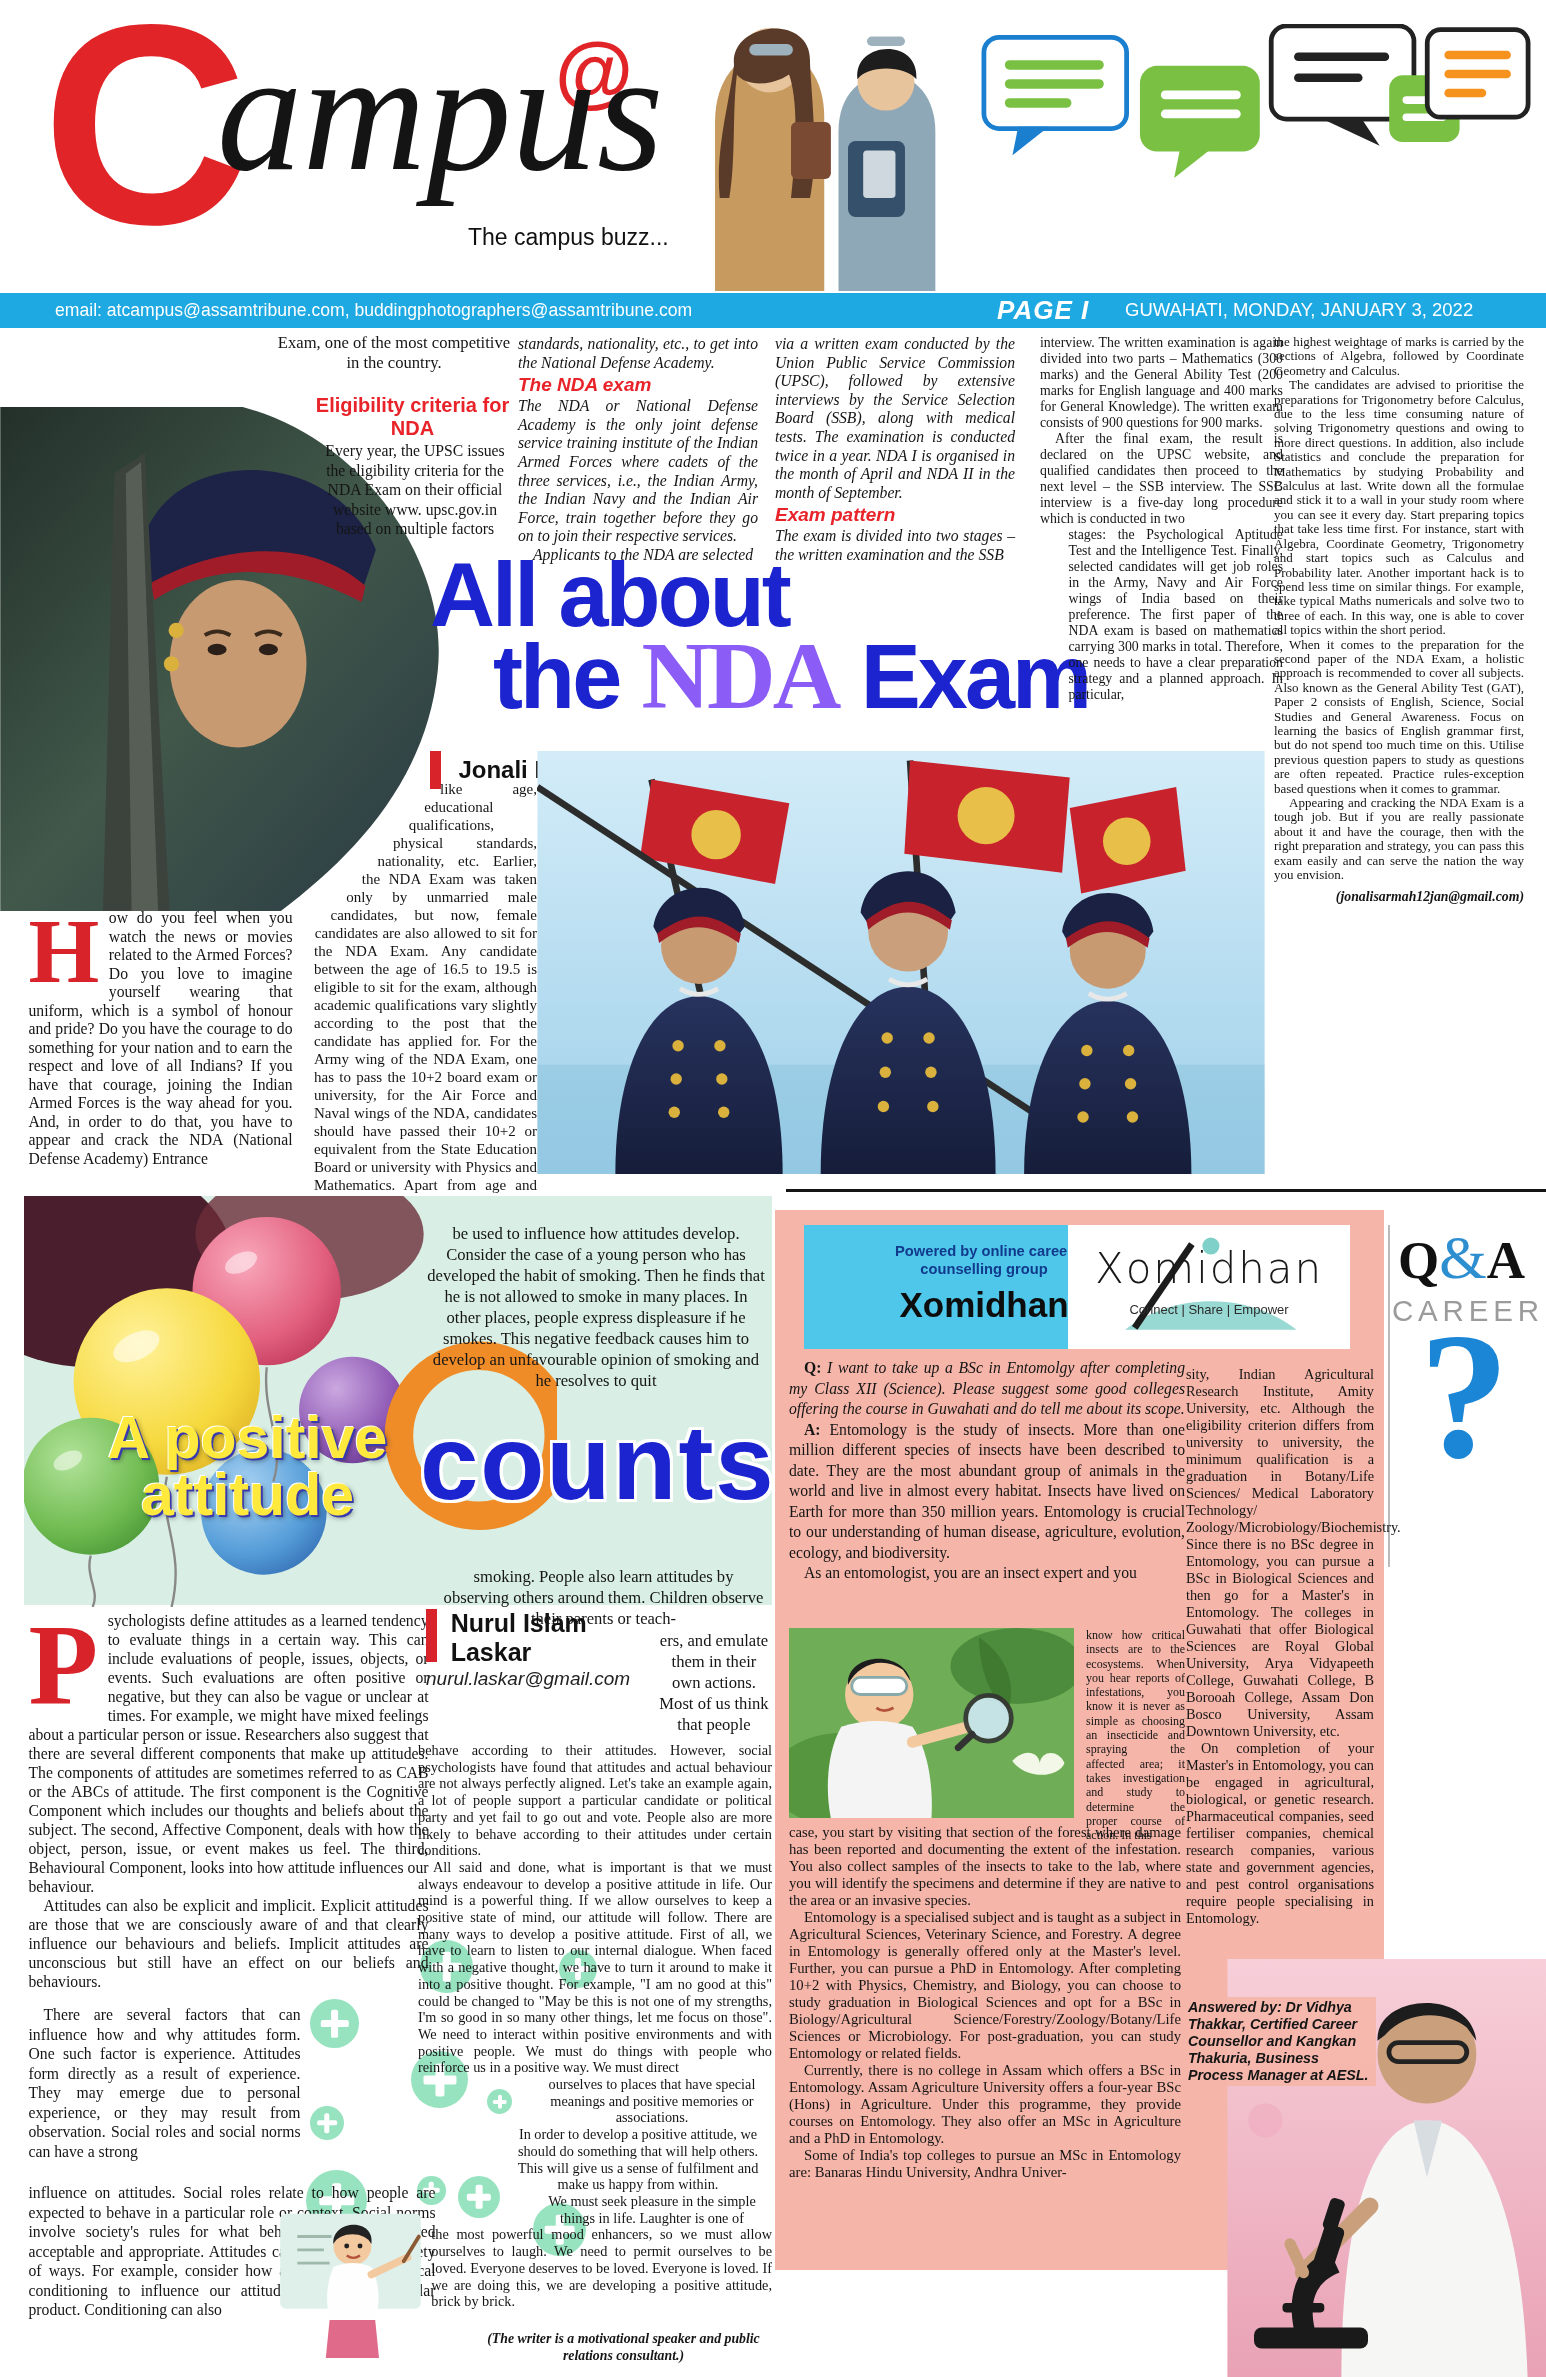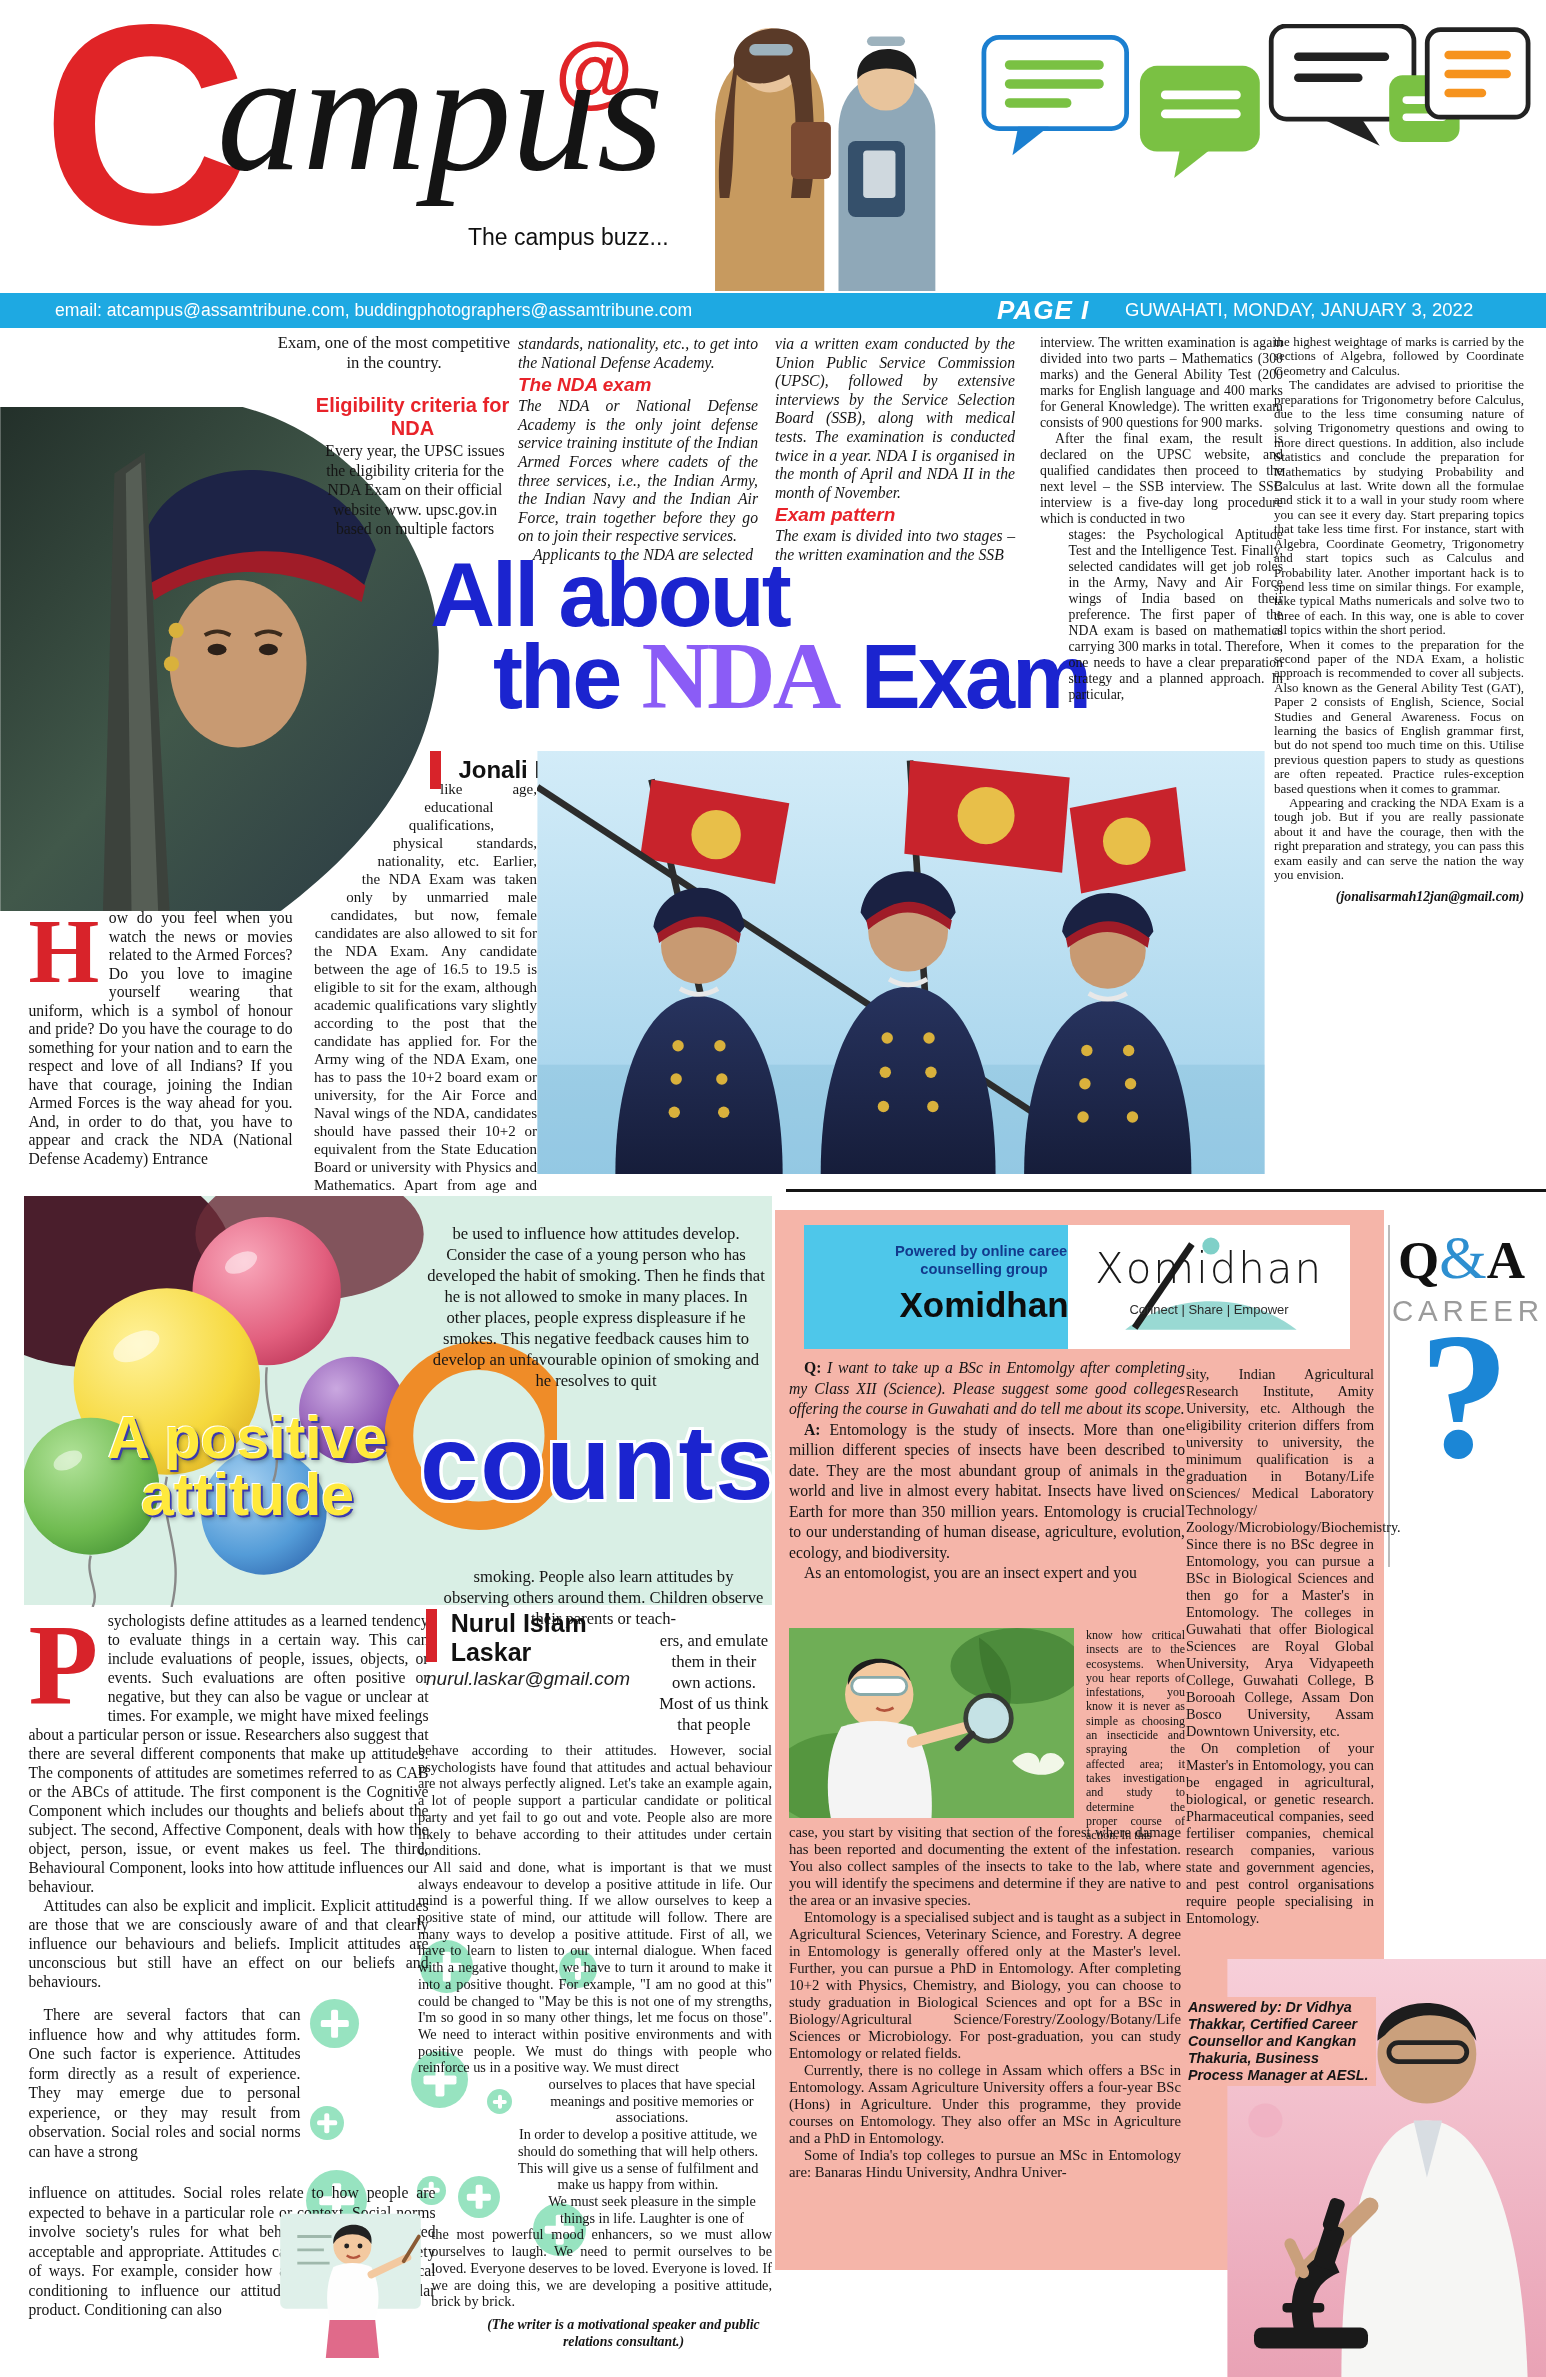--- a/index.html
+++ b/index.html
@@ -131,21 +131,21 @@
   </div>
 
   <div class="abs just f17" style="left:518px;top:335px;width:240px;">
     <div>standards, nationality, etc., to get into the National Defense Academy.</div>
     <div class="redhead" style="font-size:19px;line-height:25px;">The NDA exam</div>
     <div>The NDA or National Defense Academy is the only joint defense service training institute of the Indian Armed Forces where cadets of the three services, i.e., the Indian Army, the Indian Navy and the Indian Air Force, train together before they go on to join their respective services.</div>
     <div class="ind">Applicants to the NDA are selected</div>
   </div>
 
   <div class="abs just f17" style="left:775px;top:335px;width:240px;">
-    <div>via a written exam conducted by the Union Public Service Commission (UPSC), followed by extensive interviews by the Service Selection Board (SSB), along with medical tests. The examination is conducted twice in a year. NDA I is organised in the month of April and NDA II in the month of November.</div>
+    <div>via a written exam conducted by the Union Public Service Commission (UPSC), followed by extensive interviews by the Service Selection Board (SSB), along with medical tests. The examination is conducted twice in a year. NDA I is organised in the month of April and NDA II in the month of September.</div>
     <div class="redhead" style="font-size:19px;line-height:25px;">Exam pattern</div>
     <div>The exam is divided into two stages – the written examination and the SSB</div>
   </div>
 
   <div class="abs just f145" style="left:1022px;top:335px;width:243px;">
     <div>interview. The written examination is again divided into two parts – Mathematics (300 marks) and the General Ability Test (200 marks for English language and 400 marks for General Knowledge). The written exam consists of 900 questions for 900 marks.</div>
     <div class="ind">After the final exam, the result is declared on the UPSC website, and qualified candidates then proceed to the next level – the SSB interview. The SSB interview is a five-day long procedure which is conducted in two</div>
     <div style="margin-left:28.5px;">stages: the Psychological Aptitude Test and the Intelligence Test. Finally, selected candidates will get job roles in the Army, Navy and Air Force wings of India based on their preference. The first paper of the NDA exam is based on mathematics carrying 300 marks in total. Therefore, one needs to have a clear preparation strategy and a planned approach. In particular,</div>
   </div>
 
@@ -324,21 +324,21 @@
   <div class="plus" style="left:458px;top:2176px;width:42px;height:42px;"></div>
   <div class="plus" style="left:533px;top:2203px;width:53px;height:53px;"></div>
 
   <div class="abs" style="left:418px;top:1742px;width:354px;font-size:14.3px;line-height:16.7px;z-index:2;">
     <div class="just">behave according to their attitudes. However, social psychologists have found that attitudes and actual behaviour are not always perfectly aligned. Let's take an example again, a lot of people support a particular candidate or political party and yet fail to go out and vote. People also are more likely to behave according to their attitudes under certain conditions.</div>
     <div class="just ind">All said and done, what is important is that we must always endeavour to develop a positive attitude in life. Our mind is a powerful thing. If we allow ourselves to keep a positive state of mind, our attitude will follow. There are many ways to develop a positive attitude. First of all, we have to learn to listen to our internal dialogue. When faced with a negative thought, we have to turn it around to make it into a positive thought. For example, "I am no good at this" could be changed to "May be this is not one of my strengths, I'm so good in so many other things, let me focus on those". We need to interact within positive environments and with positive people. We must do things with people who reinforce us in a positive way. We must direct</div>
     <div class="ctr" style="padding-left:114px;">ourselves to places that have special meanings and positive memories or associations.</div>
     <div class="ctr" style="padding-left:86px;">In order to develop a positive attitude, we should do something that will help others. This will give us a sense of fulfilment and make us happy from within.</div>
     <div class="ctr" style="padding-left:114px;">We must seek pleasure in the simple things in life. Laughter is one of</div>
     <div class="just" style="padding-left:13.3px;">the most powerful mood enhancers, so we must allow ourselves to laugh. We need to permit ourselves to be loved. Everyone deserves to be loved. Everyone is loved. If we are doing this, we are developing a positive attitude, brick by brick.</div>
-    <div class="ctr it bd" style="font-size:13.8px;margin-top:7px;padding-left:57px;">(The writer is a motivational speaker and public relations consultant.)</div>
+    <div class="ctr it bd" style="font-size:13.8px;margin-top:21px;padding-left:57px;">(The writer is a motivational speaker and public relations consultant.)</div>
   </div>
 
   <div class="abs" style="left:278px;top:2208px;width:145px;height:152px;z-index:2;">
     <svg width="145" height="152" viewBox="0 0 152 160">
       <rect x="2" y="6" width="148" height="100" rx="6" fill="#dff0ea"></rect>
       <circle cx="78" cy="40" r="20" fill="#f3c9a0"></circle>
       <path d="M58,38 C56,12 102,10 98,38 C92,24 64,24 58,38 Z" fill="#222222"></path>
       <circle cx="72" cy="40" r="2.6" fill="#222"></circle>
         <circle cx="86" cy="40" r="2.6" fill="#222"></circle>
       <path d="M72,50 Q79,55 86,50" stroke="#b4543c" stroke-width="2.5" fill="none"></path>

